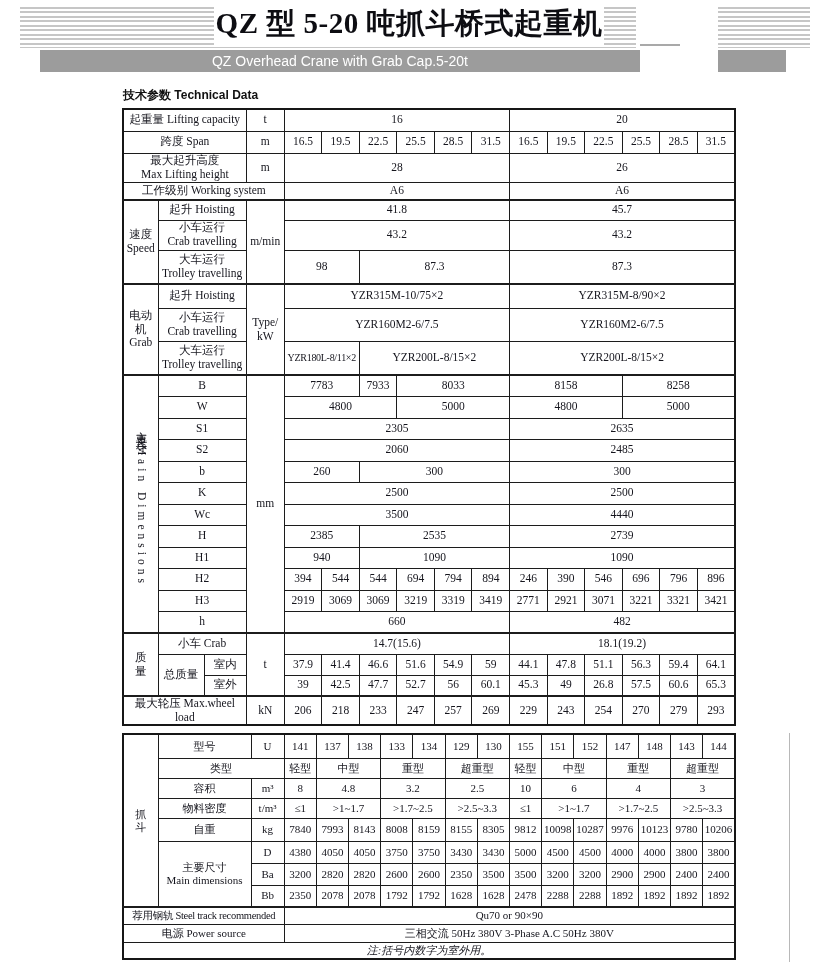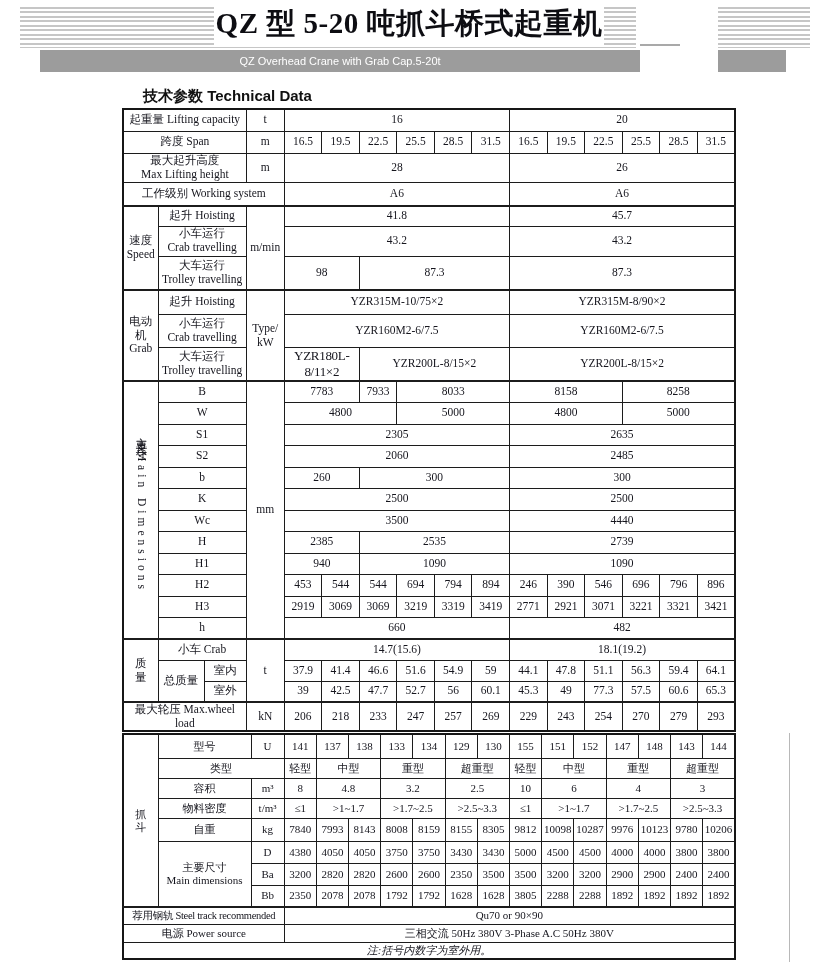--- a/index.html
+++ b/index.html
@@ -11,57 +11,57 @@
   #stripes-right { left: 718px; top: 7px; width: 92px;  height: 41px; }
 
   #title-box { position: absolute; left: 214px; top: 1px; width: 390px; height: 46px; background: #ffffff;
                display: flex; align-items: center; justify-content: center; }
   #title-box span { font-size: 29px; font-weight: bold; white-space: nowrap; letter-spacing: 0.5px; color: #0d0d12; }
 
   #notch-line { position: absolute; left: 640px; top: 44px; width: 40px; height: 2px; background: #a9a9a9; }
 
   #subbar { position: absolute; left: 40px; top: 50px; width: 600px; height: 22px; background: #9c9c9c;
             display: flex; align-items: center; justify-content: center; }
-  #subbar span { color: #ffffff; font-family: "Liberation Sans", sans-serif; font-size: 11px; }
+  #subbar span { color: #ffffff; font-family: "Liberation Sans", sans-serif; font-size: 14px; }
   #subbar-right { position: absolute; left: 718px; top: 50px; width: 68px; height: 22px; background: #9c9c9c; }
 
-  #heading { position: absolute; left: 143px; top: 87px; font-family: "Liberation Sans", sans-serif;
-             font-size: 15px; font-weight: bold; color: #111; }
+  #heading { position: absolute; left: 123px; top: 87px; font-family: "Liberation Sans", sans-serif;
+             font-size: 12px; font-weight: bold; color: #111; }
 
   table { position: absolute; border-collapse: collapse; table-layout: fixed; border: 2px solid #161616; }
   #t1 { left: 122px; top: 108px; width: 614px; }
   #t2 { left: 122px; top: 733px; width: 614px; }
   td { border: 1px solid #1c1c1c; text-align: center; vertical-align: middle;
        font-size: 11.5px; line-height: 1.18; white-space: pre-line; padding: 0 1px; overflow: hidden; }
 
   
   #t1 tr { height: 21.5px; }
   #t1 tr:nth-child(1) { height: 22px; }
   #t1 tr:nth-child(2) { height: 22px; }
   #t1 tr:nth-child(3) { height: 29px; }
-  #t1 tr:nth-child(4) { height: 24px; }
+  #t1 tr:nth-child(4) { height: 18px; }
   #t1 tr:nth-child(5) { height: 20px; }
   #t1 tr:nth-child(6) { height: 30px; }
   #t1 tr:nth-child(7) { height: 34px; }
   #t1 tr:nth-child(8) { height: 24px; }
   #t1 tr:nth-child(9) { height: 33px; }
   #t1 tr:nth-child(10) { height: 34px; }
   #t1 tr:nth-child(23) { height: 21px; }
   #t1 tr:nth-child(24) { height: 21px; }
   #t1 tr:nth-child(25) { height: 21px; }
   #t1 tr:nth-child(26) { height: 21px; }
 
   
   #t1 tr:nth-child(5) td, #t1 tr:nth-child(8) td, #t1 tr:nth-child(11) td,
   #t1 tr:nth-child(23) td, #t1 tr:nth-child(26) td { border-top-width: 2px; }
   #t2 tr:nth-child(9) td { border-top-width: 2px; }
 
   
   #t1 tr:nth-child(11) td:nth-child(1) { writing-mode: vertical-rl; text-orientation: mixed; letter-spacing: 4px; }
-  #t1 tr:nth-child(10) td:nth-child(2) { font-size: 13px; letter-spacing: -0.3px; text-align: center; }
+  #t1 tr:nth-child(10) td:nth-child(2) { font-size: 10px; letter-spacing: -0.3px; text-align: center; }
 
   
   #t2 tr { height: 22px; }
   #t2 tr:nth-child(1) { height: 24px; }
   #t2 tr:nth-child(2) { height: 20px; }
   #t2 tr:nth-child(3) { height: 20px; }
   #t2 tr:nth-child(4) { height: 20px; }
   #t2 tr:nth-child(5) { height: 23px; }
   #t2 tr:nth-child(9) { height: 17px; }
   #t2 tr:nth-child(10){ height: 18px; margin-top: 36px; }
@@ -234,21 +234,21 @@
         <td colspan="6">2739</td>
       </tr>
       <tr>
         <td colspan="2">H1</td>
         <td colspan="2">940</td>
         <td colspan="4">1090</td>
         <td colspan="6">1090</td>
       </tr>
       <tr>
         <td colspan="2">H2</td>
-        <td>453</td>
+        <td>394</td>
         <td>544</td>
         <td>544</td>
         <td>694</td>
         <td>794</td>
         <td>894</td>
         <td>246</td>
         <td>390</td>
         <td>546</td>
         <td>696</td>
         <td>796</td>
@@ -301,21 +301,21 @@
       <tr>
         <td>室外</td>
         <td>39</td>
         <td>42.5</td>
         <td>47.7</td>
         <td>52.7</td>
         <td>56</td>
         <td>60.1</td>
         <td>45.3</td>
         <td>49</td>
-        <td>77.3</td>
+        <td>26.8</td>
         <td>57.5</td>
         <td>60.6</td>
         <td>65.3</td>
       </tr>
       <tr>
         <td colspan="3">最大轮压 Max.wheel load</td>
         <td>kN</td>
         <td>206</td>
         <td>218</td>
         <td>233</td>
@@ -464,21 +464,21 @@
       </tr>
       <tr>
         <td>Bb</td>
         <td>2350</td>
         <td>2078</td>
         <td>2078</td>
         <td>1792</td>
         <td>1792</td>
         <td>1628</td>
         <td>1628</td>
-        <td>3805</td>
+        <td>2478</td>
         <td>2288</td>
         <td>2288</td>
         <td>1892</td>
         <td>1892</td>
         <td>1892</td>
         <td>1892</td>
       </tr>
       <tr>
         <td colspan="3">荐用钢轨 Steel track recommended</td>
         <td colspan="14">Qu70 or  90×90</td>

